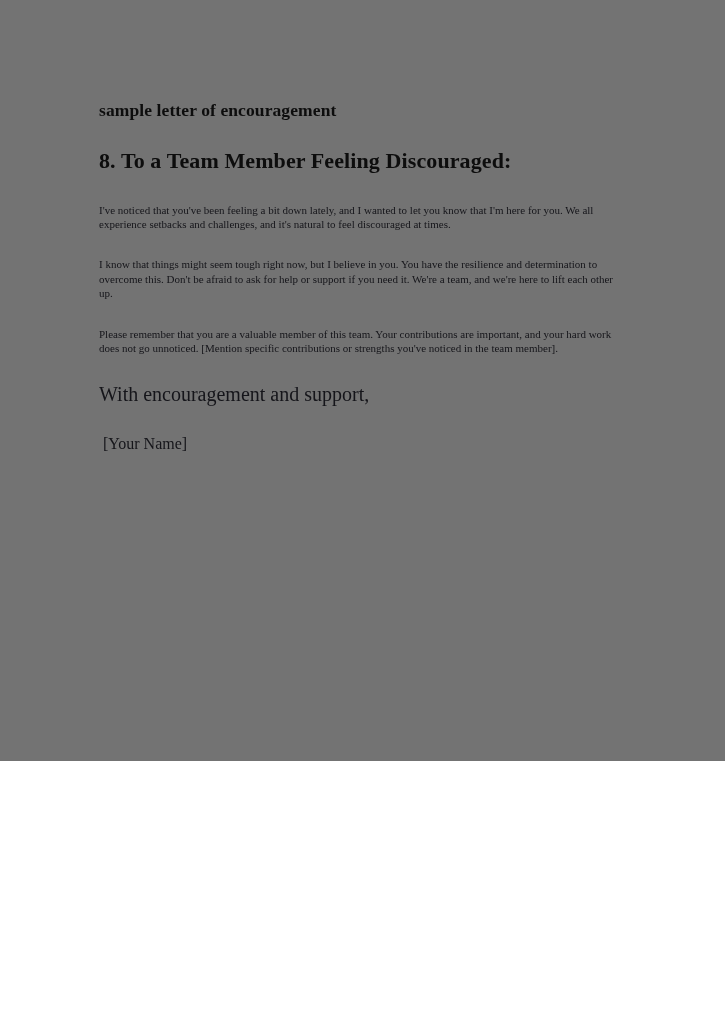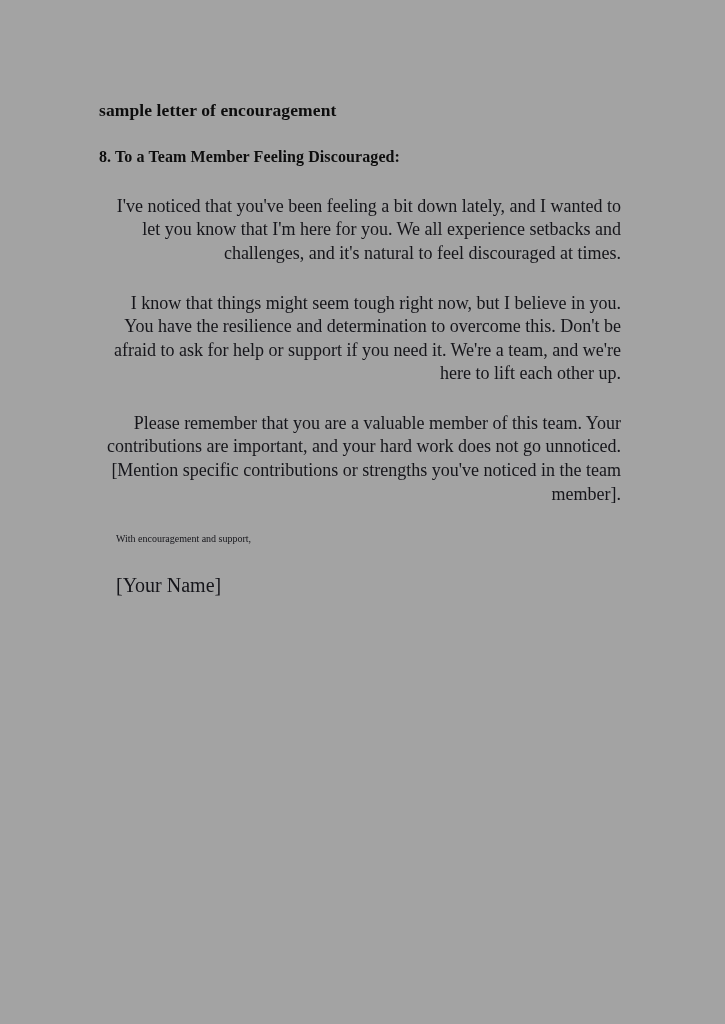--- a/index.html
+++ b/index.html
@@ -10,69 +10,69 @@
     width: 725px;
     height: 1024px;
     background: #ffffff;
     font-family: "Liberation Serif", "DejaVu Serif", serif;
     color: #111111;
     overflow: hidden;
   }
   .page {
     position: relative;
     width: 725px;
-    height: 1024px;
-    background: #a3a3a3;
+    height: 761px;
+    background: #737373;
     box-sizing: border-box;
   }
   .content {
     position: absolute;
     left: 99px;
     top: 99px;
     width: 528px;
   }
   .doc-title {
     font-size: 17.5px;
     font-weight: bold;
     line-height: 1.28;
     margin: 0 0 26px 0;
     letter-spacing: 0.1px;
     color: #0d0d0d;
   }
   .section-heading {
-    font-size: 16px;
+    font-size: 22px;
     font-weight: bold;
     line-height: 1.28;
     margin: 0 0 27px 0;
     letter-spacing: 0.1px;
     color: #0d0d0d;
   }
   .salutation {
     font-size: 16px;
     line-height: 1.3;
     margin: 0 0 27px 0;
     color: #15151a;
   }
   .body-para {
-    font-size: 18px;
+    font-size: 11px;
     line-height: 1.31;
-    margin: 0 6px 26px 0;
+    margin: 0 12px 26px 0;
     color: #15151a;
-    text-align: right;
+    text-align: left;
   }
   .closing {
-    font-size: 10px;
+    font-size: 20px;
     line-height: 1.3;
-    margin: 0 0 27px 17px;
+    margin: 0 0 27px 0;
     color: #15151a;
   }
   .signature {
-    font-size: 20px;
+    font-size: 16px;
     line-height: 1.3;
-    margin: 17px;
+    margin: 4px;
     color: #15151a;
   }
 </style>
 </head>
 <body>
 
 <div class="page">
   <div class="content">
 
     <h1 class="doc-title">sample letter of encouragement</h1>

